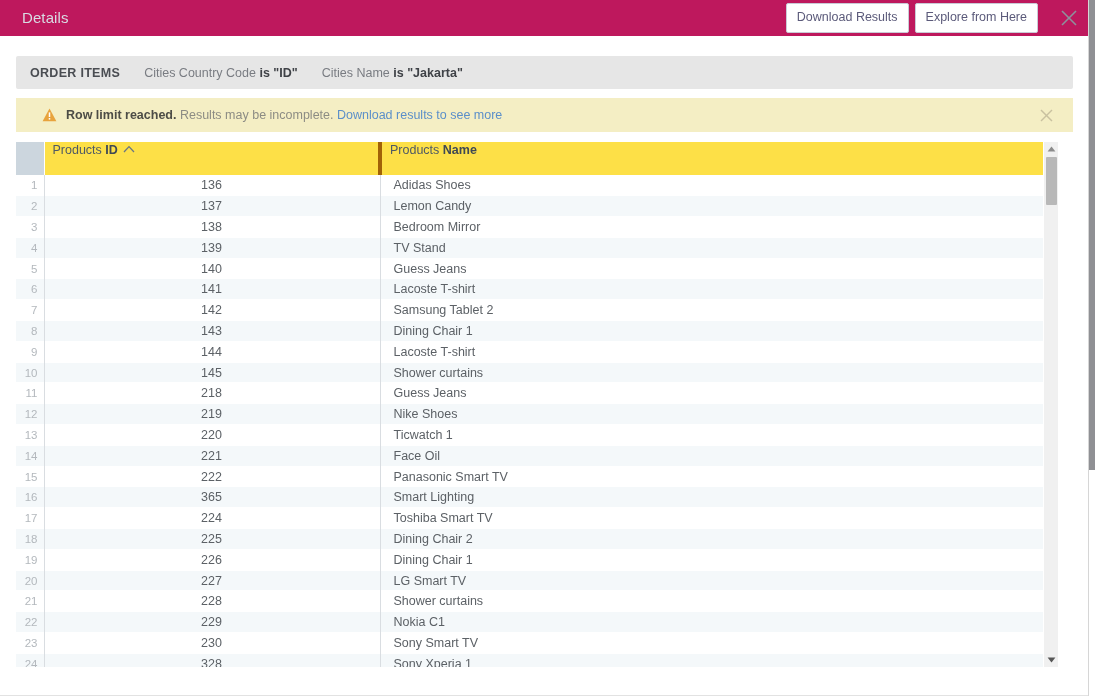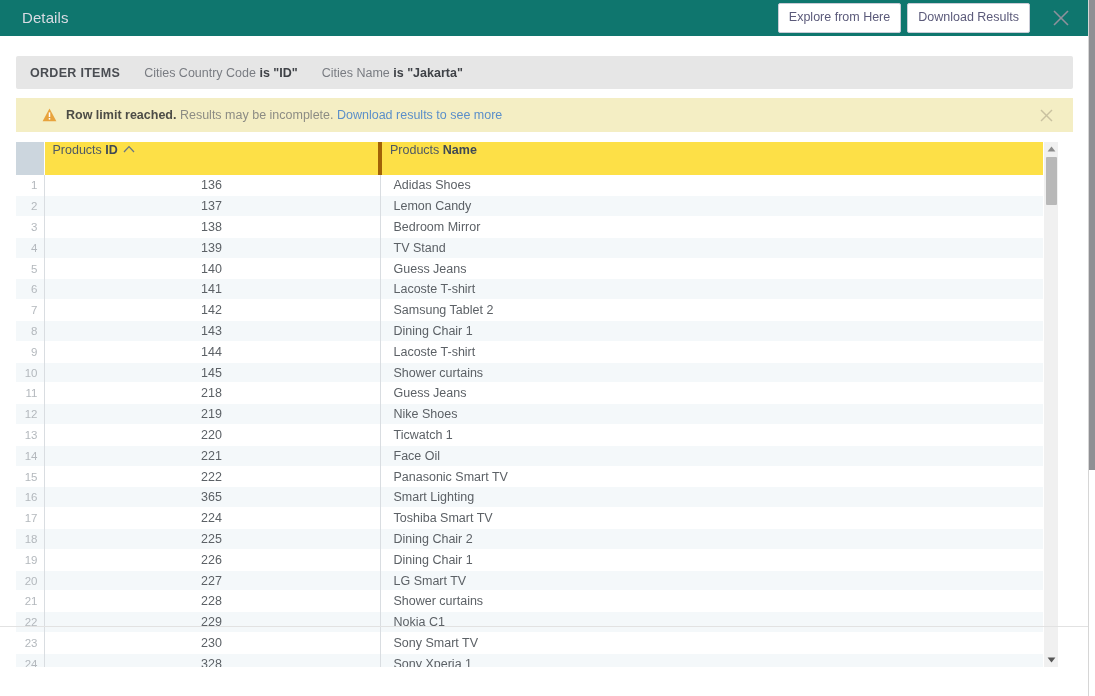--- a/index.html
+++ b/index.html
@@ -20,24 +20,24 @@
     background: #ffffff;
     overflow: hidden;
   }
 
   
   .header {
     position: absolute;
     top: 0; left: 0;
     width: 1088px;
     height: 36px;
-    background: #0f766e;
+    background: #be185d;
     display: flex;
     align-items: center;
-    padding: 0 10px 0 22px;
+    padding: 0 2px 0 22px;
   }
   .header-title {
     color: #d9dbe3;
     font-size: 15px;
     font-weight: 400;
     letter-spacing: .1px;
     line-height: 36px;
   }
   .header-spacer { flex: 1 1 auto; }
   .header-actions { display: flex; align-items: center; gap: 6px; }
@@ -59,21 +59,21 @@
     display: flex; align-items: center; justify-content: center;
     cursor: pointer;
   }
   .close-x svg { display: block; }
 
   
   .body-area {
     position: absolute;
     top: 36px; left: 0;
     width: 1088px;
-    height: 591px;
+    height: 660px;
     background: #ffffff;
     padding: 20px 15px 0 16px;
   }
 
   
   .filterbar {
     height: 33px;
     background: #e6e6e6;
     border-radius: 2px;
     display: flex;
@@ -262,22 +262,22 @@
 </style>
 </head>
 <body>
 
 <div class="page">
 
   <div class="header">
     <div class="header-title">Details</div>
     <div class="header-spacer"></div>
     <div class="header-actions">
+      <button class="hbtn">Download Results</button>
       <button class="hbtn">Explore from Here</button>
-      <button class="hbtn">Download Results</button>
       <div class="close-x">
         <svg width="20" height="20" viewBox="0 0 20 20">
           <line x1="3" y1="3" x2="17" y2="17" stroke="#8e919c" stroke-width="1.6"></line>
           <line x1="17" y1="3" x2="3" y2="17" stroke="#8e919c" stroke-width="1.6"></line>
         </svg>
       </div>
     </div>
   </div>
 
   <div class="body-area">

